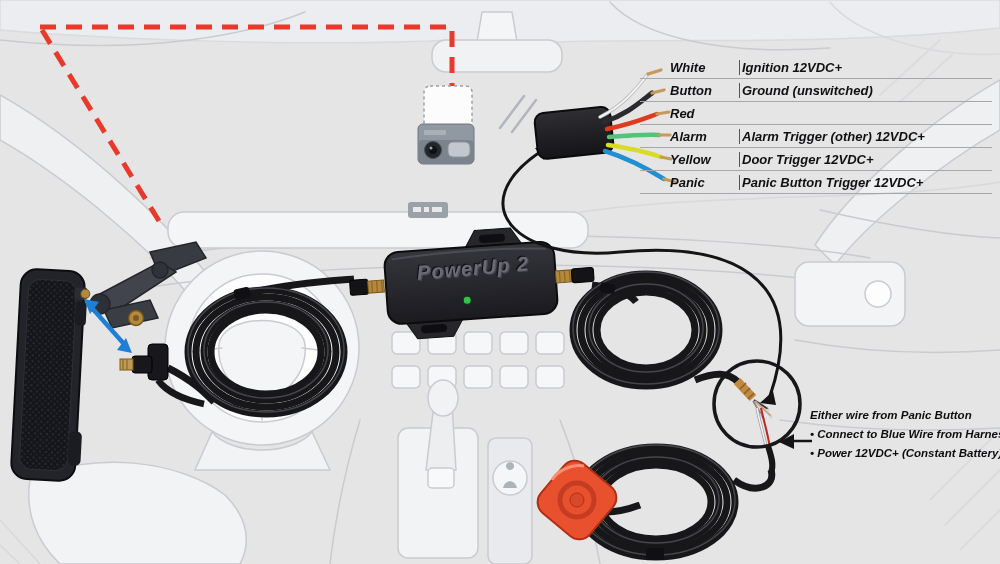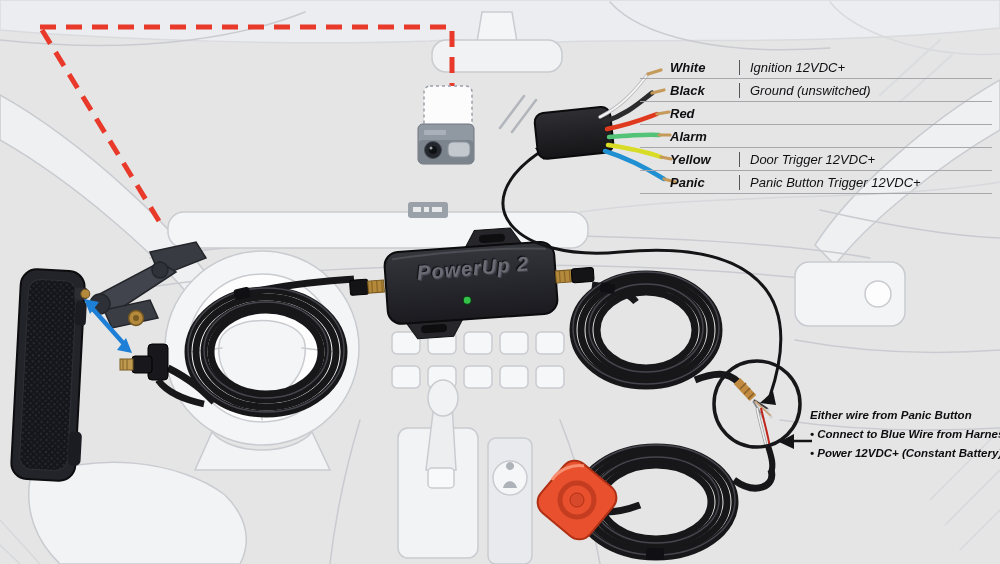--- a/index.html
+++ b/index.html
@@ -13,22 +13,22 @@
   .lrow{
     display:flex;align-items:center;height:22px;
     border-bottom:1px solid #a6a6ab;
   }
   .lname{
     width:69px;padding-left:30px;flex:0 0 auto;
     font-style:italic;font-weight:700;font-size:13px;color:#101013;
     white-space:nowrap;
   }
   .lfunc{
-    flex:1;border-left:1px solid #55555a;padding-left:10px;
-    font-style:italic;font-weight:400;font-size:13px;color:#101013;
+    flex:1;border-left:1px solid #55555a;padding-left:2px;
+    font-style:italic;font-weight:700;font-size:13px;color:#101013;
     white-space:nowrap;
   }
   
   .note{position:absolute;left:810px;top:408px;width:190px;z-index:5;}
   .note div{
     font-style:italic;font-weight:700;font-size:11.5px;line-height:15px;
     color:#0e0e11;margin-bottom:4px;white-space:nowrap;
   }
   
   .devlabel{
@@ -289,28 +289,29 @@
     </g>
   </g>
 </svg>
 
 <div class="legend">
   <div class="lrow">
     <span class="lname">White</span>
     <span class="lfunc">Ignition 12VDC+</span>
   </div>
   <div class="lrow">
-    <span class="lname">Black</span>
+    <span class="lname">Button</span>
     <span class="lfunc">Ground (unswitched)</span>
   </div>
   <div class="lrow">
     <span class="lname">Red</span>
   </div>
   <div class="lrow">
     <span class="lname">Alarm</span>
+    <span class="lfunc">Alarm Trigger (other) 12VDC+</span>
   </div>
   <div class="lrow">
     <span class="lname">Yellow</span>
     <span class="lfunc">Door Trigger 12VDC+</span>
   </div>
   <div class="lrow">
     <span class="lname">Panic</span>
     <span class="lfunc">Panic Button Trigger 12VDC+</span>
   </div>
 </div>

